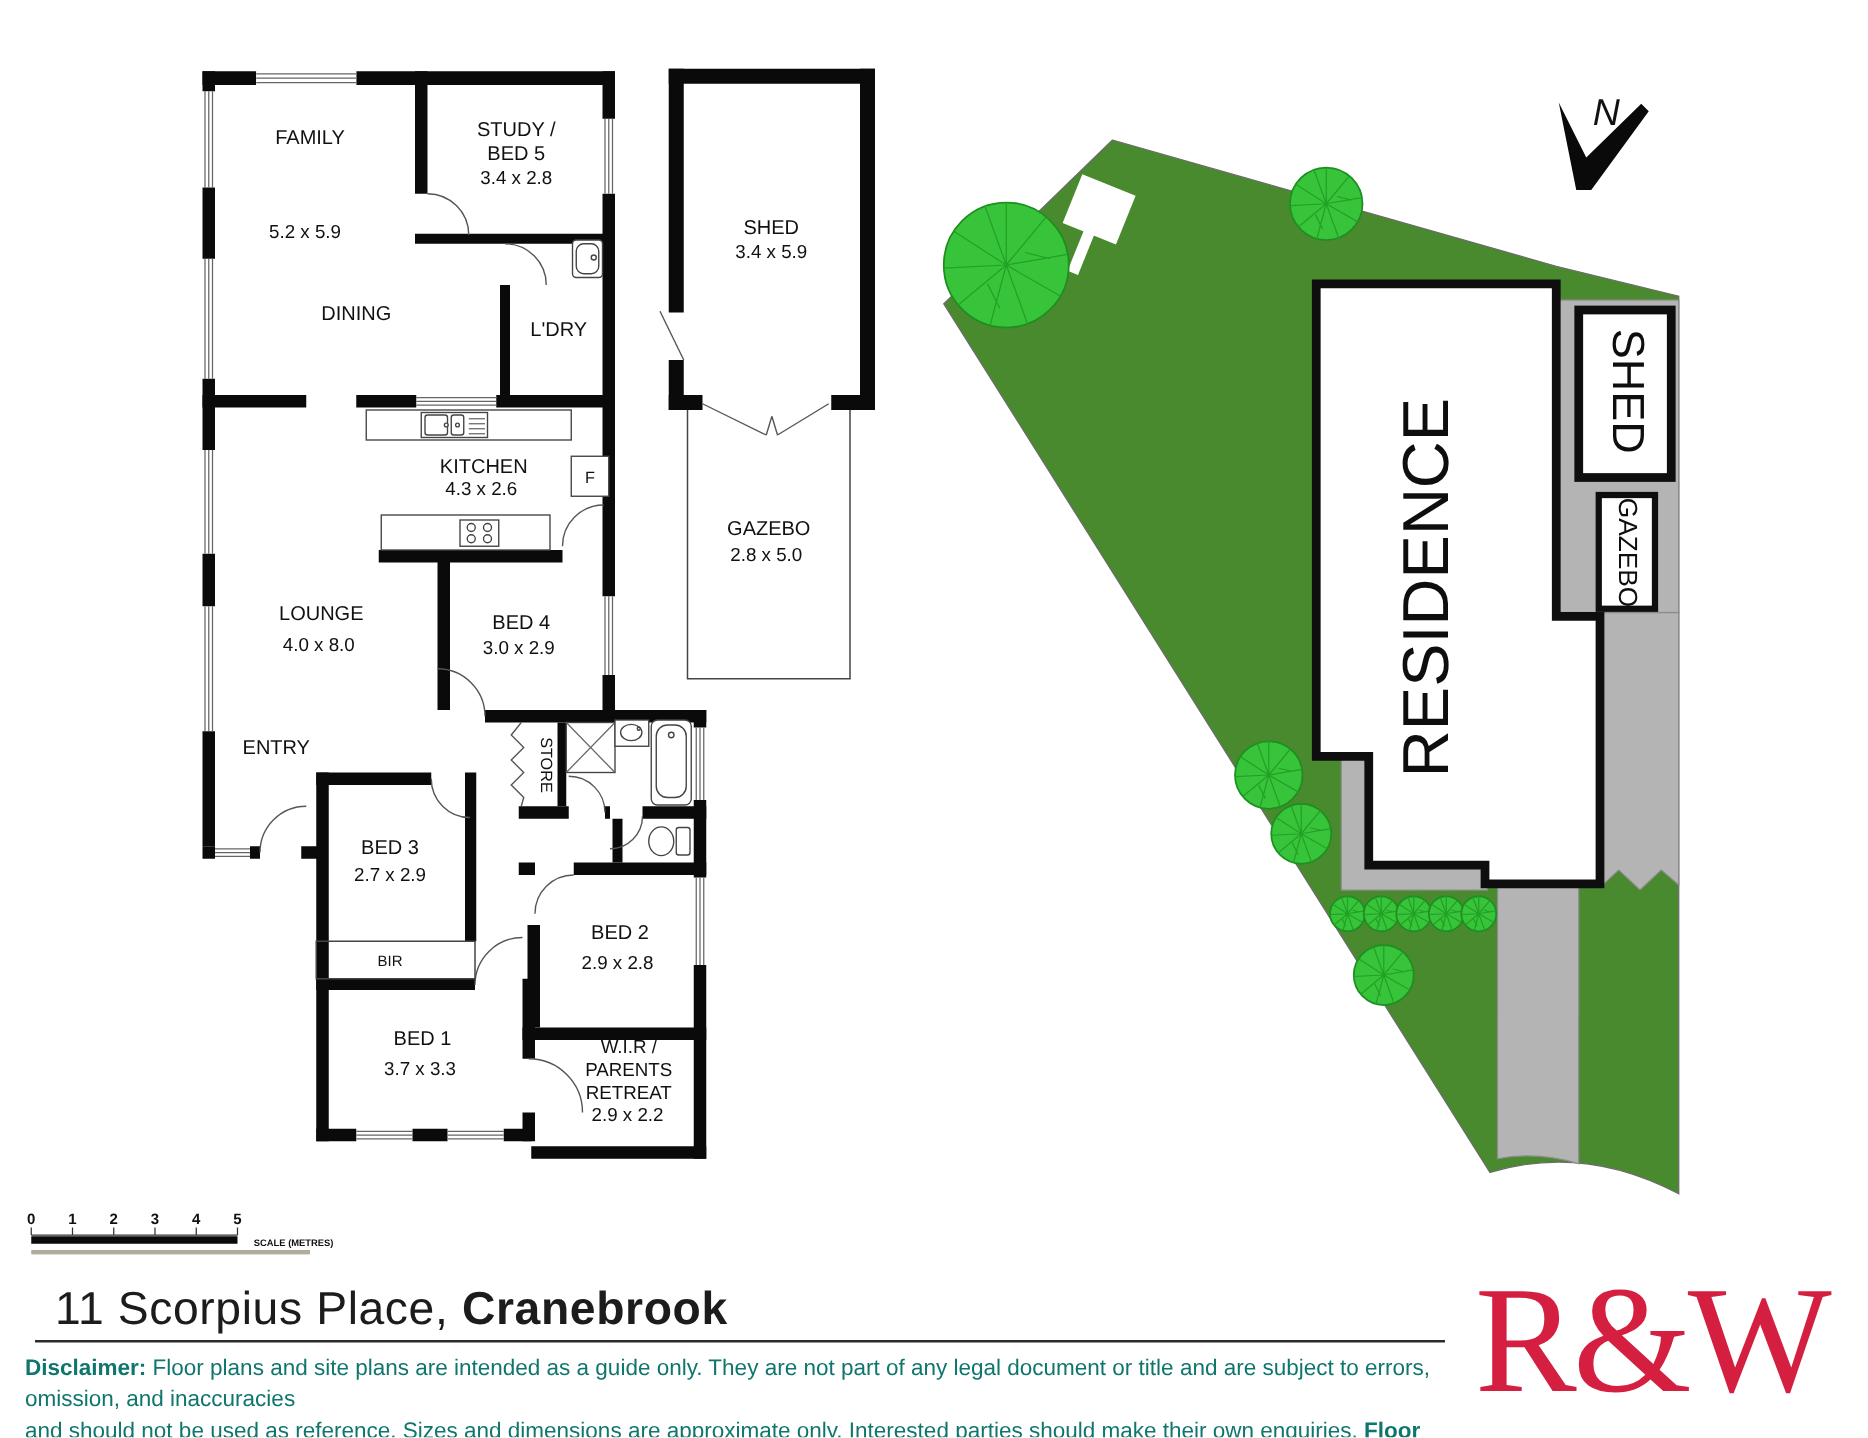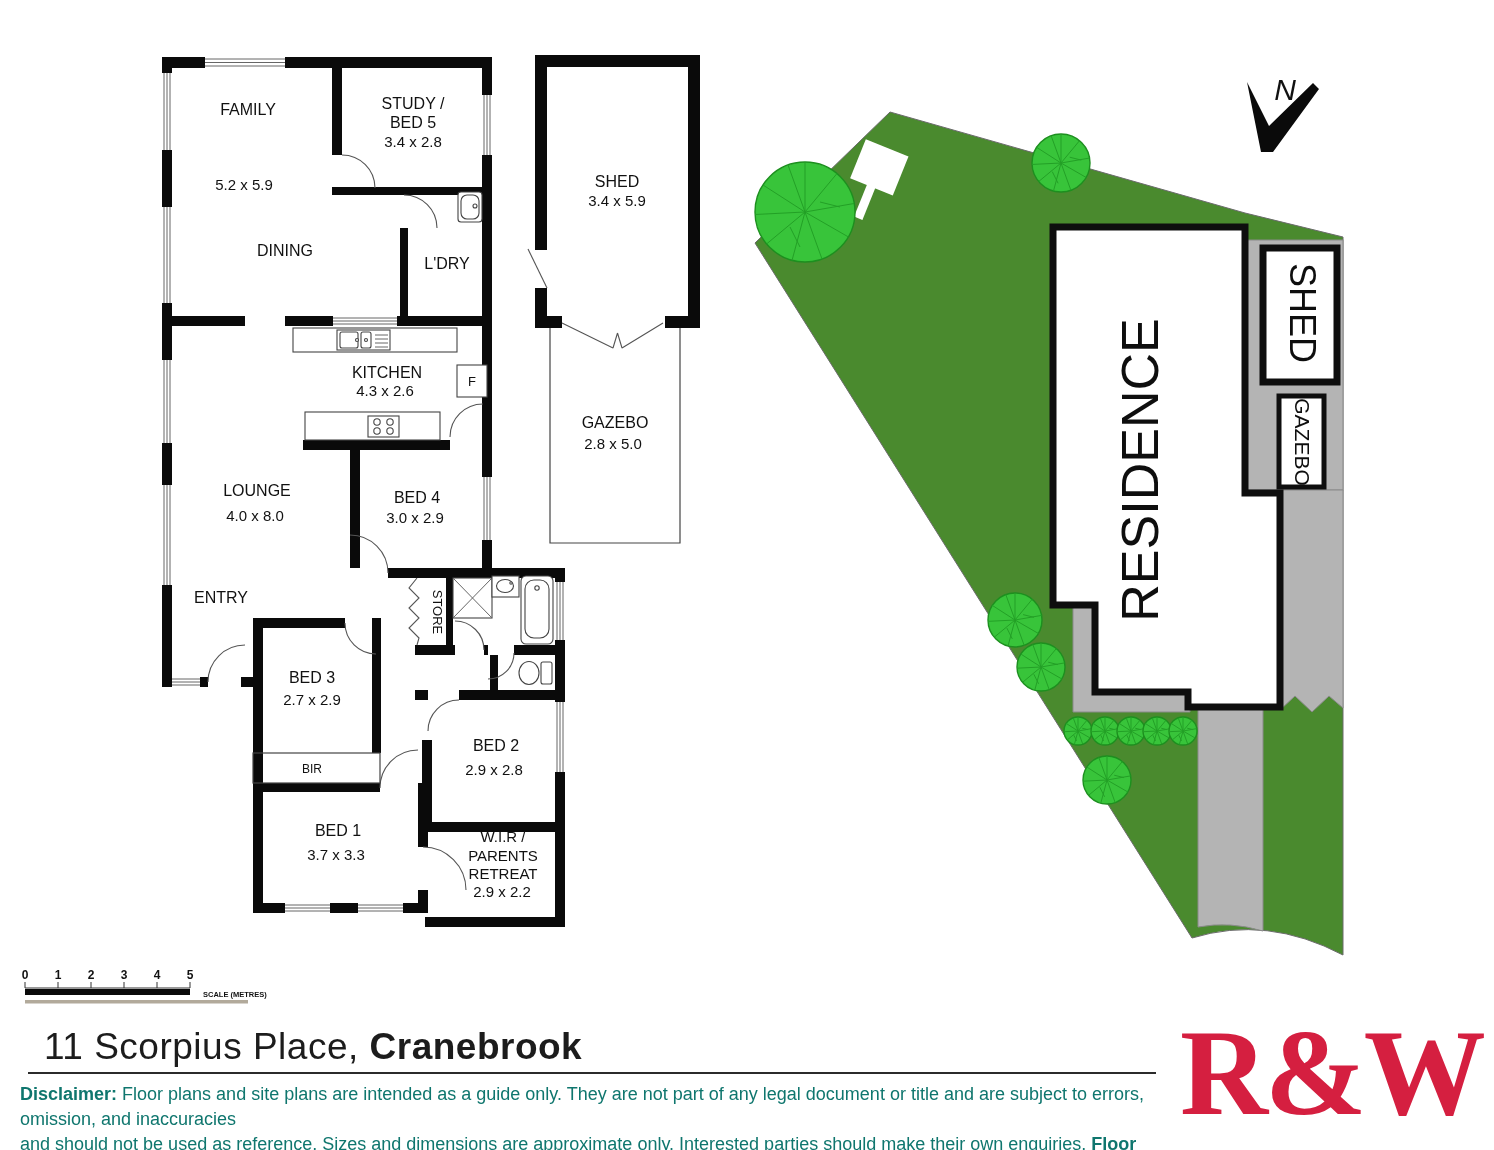--- a/index.html
+++ b/index.html
@@ -19,21 +19,21 @@
   .treelines{stroke:#23a026;stroke-width:1;fill:none;vector-effect:non-scaling-stroke;}
   .gpath{stroke:#8a8a8a;stroke-width:1;}
   .sitebox{fill:#fff;stroke:#0e0e0e;}
   .sitelbl{fill:#0e0e0e;}
   #address{position:absolute;left:44px;top:1026px;font-size:37px;color:#1c1c1c;letter-spacing:0.5px;}
   #address b{font-weight:bold;}
   #address-rule{position:absolute;left:28px;top:1072px;width:1128px;height:2px;background:#2b2b2b;}
   #disclaimer{position:absolute;left:20px;top:1082px;width:1150px;font-size:18px;
               line-height:1.38;color:#0f766e;}
   #logo{position:absolute;left:1180px;top:1012px;font-family:"Liberation Serif",serif;
-        font-weight:bold;font-size:122px;line-height:1;letter-spacing:-3px;}
+        font-weight:normal;font-size:122px;line-height:1;letter-spacing:-3px;}
 </style>
 </head>
 <body>
 
 <div id="canvas">
 
 <svg width="1494" height="1010" viewBox="0 0 1494 1010">
   <defs>
     <g id="treeTpl">
       <circle cx="0" cy="0" r="1" class="treefill"></circle>

